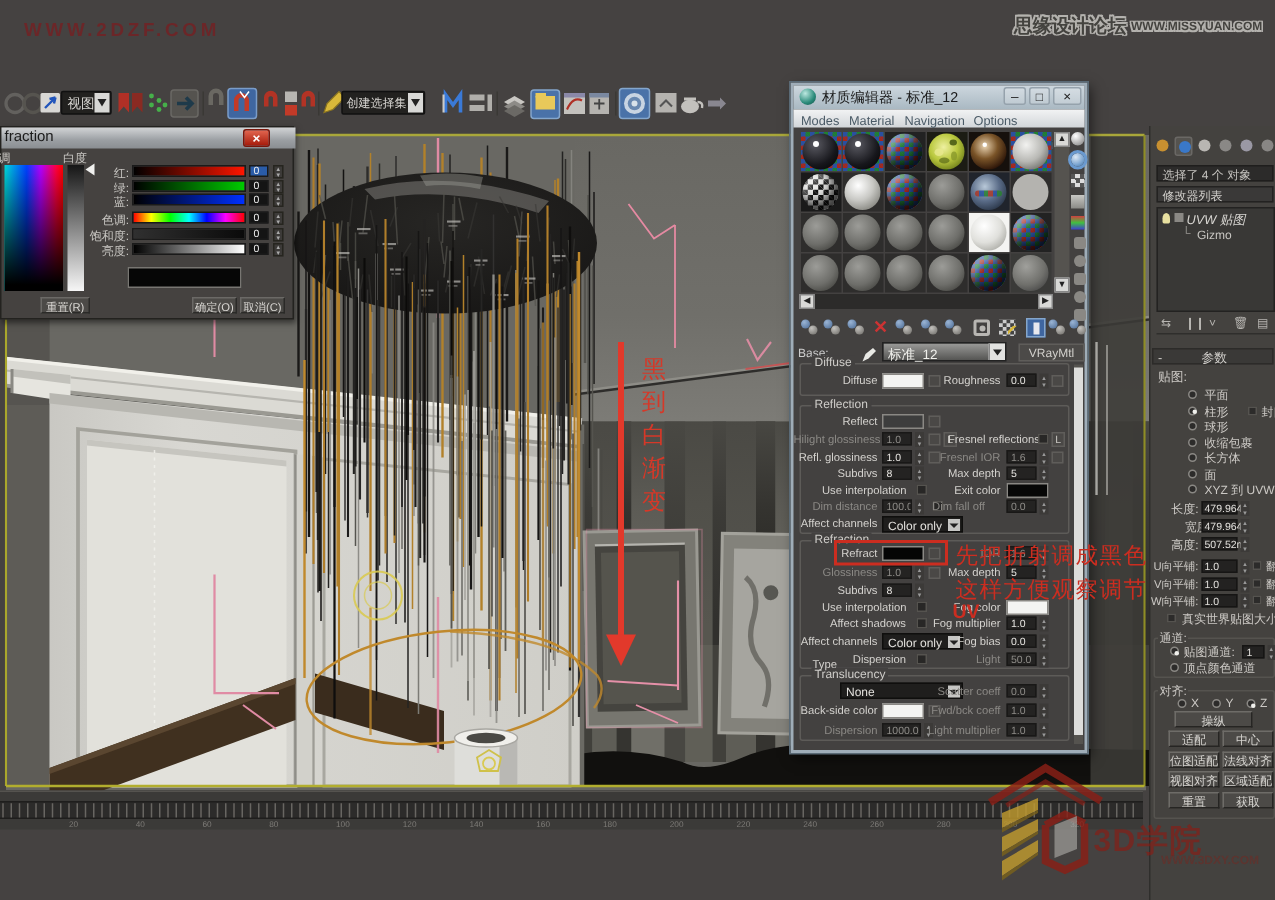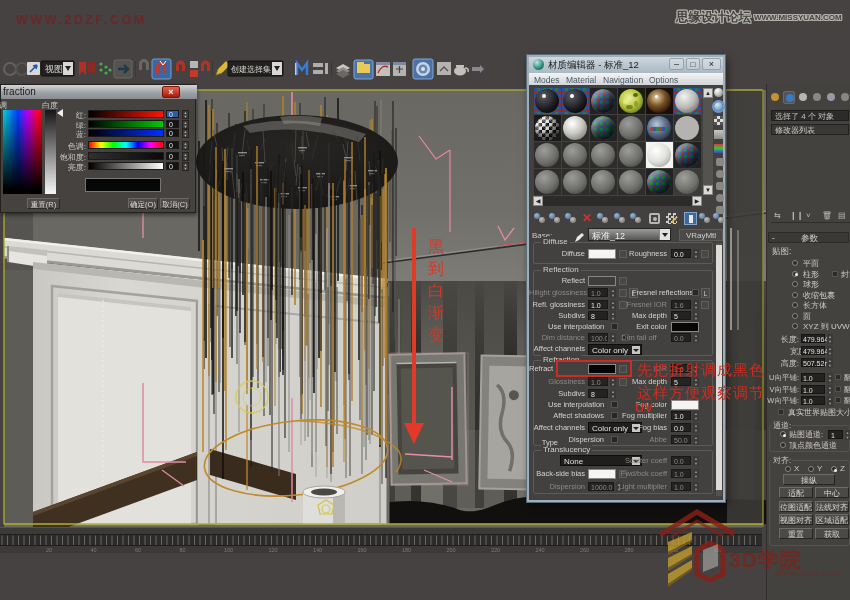--- a/index.html
+++ b/index.html
@@ -703,21 +703,21 @@
 <div style="position:absolute;left:622px;top:334px;width:7px;height:7px;background:#282726;border:1px solid #55534f"></div>
 <span style="position:absolute;left:611px;top:333px;width:56px;text-align:center;font-size:7.5px;color:#8b8985;white-space:nowrap">Dim fall off</span>
 <div style="position:absolute;left:671px;top:333px;width:20px;height:9px;background:#242322;border:1px solid #191817;color:#8d8b87;font-size:7px;line-height:9px;padding-left:2px;overflow:hidden">0.0</div>
 <div style="position:absolute;left:693px;top:333px;width:6px;height:10px;background:#3c3a38;font-size:4px;color:#999;line-height:5px;text-align:center">▲<br>▼</div>
 <span style="position:absolute;left:529px;top:344px;width:56px;text-align:right;font-size:7.5px;color:#d4d2ce;white-space:nowrap">Affect channels</span>
 <div style="position:absolute;left:588px;top:344px;width:54px;height:11px;background:#1f1e1d;border:1px solid #0f0e0d;color:#e2e0dc;font-size:8px;line-height:11px;padding-left:3px">Color only<div style="position:absolute;right:1px;top:1px;width:8px;height:8px;background:#c6c6c4">
       <div style="margin:2.5px auto 0;width:0;height:0;border-left:3px solid transparent;border-right:3px solid transparent;border-top:3.5px solid #222"></div>
     </div></div>
 <div style="position:absolute;left:533px;top:360px;width:180px;height:86px;border:1px solid #5d5b58;border-radius:2px"></div>
 <span style="position:absolute;left:541px;top:355px;font-size:8px;color:#cfcdc9;background:#434140;padding:0 2px">Refraction</span>
-<span style="position:absolute;left:529px;top:364px;width:56px;font-size:7.5px;color:#d4d2ce;white-space:nowrap">Refract</span>
+<span style="position:absolute;left:529px;top:364px;width:56px;text-align:right;font-size:7.5px;color:#d4d2ce;white-space:nowrap">Refract</span>
 <div style="position:absolute;left:588px;top:364px;width:28px;height:10px;background:#050505;border:1px solid #8a8884"></div>
 <div style="position:absolute;left:619px;top:365px;width:8px;height:8px;background:#4a4846;border:1px solid #5f5d5a"></div>
 <span style="position:absolute;left:627px;top:364px;width:40px;text-align:right;font-size:7.5px;color:#8b8985;white-space:nowrap">IOR</span>
 <div style="position:absolute;left:671px;top:364px;width:20px;height:9px;background:#242322;border:1px solid #191817;color:#8d8b87;font-size:7px;line-height:9px;padding-left:2px;overflow:hidden">1.6</div>
 <div style="position:absolute;left:693px;top:364px;width:6px;height:10px;background:#3c3a38;font-size:4px;color:#999;line-height:5px;text-align:center">▲<br>▼</div>
 <span style="position:absolute;left:529px;top:377px;width:56px;text-align:right;font-size:7.5px;color:#8b8985;white-space:nowrap">Glossiness</span>
 <div style="position:absolute;left:588px;top:377px;width:20px;height:9px;background:#242322;border:1px solid #191817;color:#8d8b87;font-size:7px;line-height:9px;padding-left:2px;overflow:hidden">1.0</div>
 <div style="position:absolute;left:610px;top:377px;width:6px;height:10px;background:#3c3a38;font-size:4px;color:#999;line-height:5px;text-align:center">▲<br>▼</div>
 <div style="position:absolute;left:619px;top:378px;width:8px;height:8px;background:#4a4846;border:1px solid #5f5d5a"></div>
 <span style="position:absolute;left:611px;top:377px;width:56px;text-align:right;font-size:7.5px;color:#d4d2ce;white-space:nowrap">Max depth</span>
@@ -737,33 +737,33 @@
 <div style="position:absolute;left:693px;top:411px;width:6px;height:10px;background:#3c3a38;font-size:4px;color:#999;line-height:5px;text-align:center">▲<br>▼</div>
 <span style="position:absolute;left:529px;top:423px;width:56px;text-align:right;font-size:7.5px;color:#d4d2ce;white-space:nowrap">Affect channels</span>
 <div style="position:absolute;left:588px;top:422px;width:54px;height:11px;background:#1f1e1d;border:1px solid #0f0e0d;color:#e2e0dc;font-size:8px;line-height:11px;padding-left:3px">Color only<div style="position:absolute;right:1px;top:1px;width:8px;height:8px;background:#c6c6c4">
       <div style="margin:2.5px auto 0;width:0;height:0;border-left:3px solid transparent;border-right:3px solid transparent;border-top:3.5px solid #222"></div>
     </div></div>
 <span style="position:absolute;left:611px;top:423px;width:56px;text-align:right;font-size:7.5px;color:#d4d2ce;white-space:nowrap">Fog bias</span>
 <div style="position:absolute;left:671px;top:423px;width:20px;height:9px;background:#242322;border:1px solid #191817;color:#e6e4e0;font-size:7px;line-height:9px;padding-left:2px;overflow:hidden">0.0</div>
 <div style="position:absolute;left:693px;top:423px;width:6px;height:10px;background:#3c3a38;font-size:4px;color:#999;line-height:5px;text-align:center">▲<br>▼</div>
 <span style="position:absolute;left:548px;top:435px;width:56px;text-align:right;font-size:7.5px;color:#d4d2ce;white-space:nowrap">Dispersion</span>
 <div style="position:absolute;left:611px;top:436px;width:7px;height:7px;background:#282726;border:1px solid #55534f"></div>
-<span style="position:absolute;left:627px;top:435px;width:40px;text-align:right;font-size:7.5px;color:#8b8985;white-space:nowrap">Abbe</span>
+<span style="position:absolute;left:627px;top:435px;width:40px;text-align:right;font-size:7.5px;color:#8b8985;white-space:nowrap">Light</span>
 <div style="position:absolute;left:671px;top:435px;width:20px;height:9px;background:#242322;border:1px solid #191817;color:#8d8b87;font-size:7px;line-height:9px;padding-left:2px;overflow:hidden">50.0</div>
 <div style="position:absolute;left:693px;top:435px;width:6px;height:10px;background:#3c3a38;font-size:4px;color:#999;line-height:5px;text-align:center">▲<br>▼</div>
 <div style="position:absolute;left:533px;top:450px;width:180px;height:44px;border:1px solid #5d5b58;border-radius:2px"></div>
 <span style="position:absolute;left:541px;top:445px;font-size:8px;color:#cfcdc9;background:#434140;padding:0 2px">Translucency</span>
 <span style="position:absolute;left:528px;top:438px;width:30px;text-align:right;font-size:7.5px;color:#d4d2ce;white-space:nowrap">Type</span>
 <div style="position:absolute;left:560px;top:455px;width:82px;height:11px;background:#1f1e1d;border:1px solid #0f0e0d;color:#e2e0dc;font-size:8px;line-height:11px;padding-left:3px">None<div style="position:absolute;right:1px;top:1px;width:8px;height:8px;background:#c6c6c4">
       <div style="margin:2.5px auto 0;width:0;height:0;border-left:3px solid transparent;border-right:3px solid transparent;border-top:3.5px solid #222"></div>
     </div></div>
 <span style="position:absolute;left:611px;top:456px;width:56px;text-align:right;font-size:7.5px;color:#8b8985;white-space:nowrap">Scatter coeff</span>
 <div style="position:absolute;left:671px;top:456px;width:20px;height:9px;background:#242322;border:1px solid #191817;color:#8d8b87;font-size:7px;line-height:9px;padding-left:2px;overflow:hidden">0.0</div>
 <div style="position:absolute;left:693px;top:456px;width:6px;height:10px;background:#3c3a38;font-size:4px;color:#999;line-height:5px;text-align:center">▲<br>▼</div>
-<span style="position:absolute;left:529px;top:469px;width:56px;text-align:right;font-size:7.5px;color:#d4d2ce;white-space:nowrap">Back-side bias</span>
+<span style="position:absolute;left:529px;top:469px;width:56px;text-align:right;font-size:7.5px;color:#d4d2ce;white-space:nowrap">Back-side color</span>
 <div style="position:absolute;left:588px;top:469px;width:28px;height:10px;background:#f4f4f2;border:1px solid #8a8884"></div>
 <div style="position:absolute;left:619px;top:470px;width:8px;height:8px;background:#4a4846;border:1px solid #5f5d5a"></div>
 <span style="position:absolute;left:611px;top:469px;width:56px;text-align:right;font-size:7.5px;color:#8b8985;white-space:nowrap">Fwd/bck coeff</span>
 <div style="position:absolute;left:671px;top:469px;width:20px;height:9px;background:#242322;border:1px solid #191817;color:#8d8b87;font-size:7px;line-height:9px;padding-left:2px;overflow:hidden">1.0</div>
 <div style="position:absolute;left:693px;top:469px;width:6px;height:10px;background:#3c3a38;font-size:4px;color:#999;line-height:5px;text-align:center">▲<br>▼</div>
 <span style="position:absolute;left:529px;top:482px;width:56px;text-align:right;font-size:7.5px;color:#8b8985;white-space:nowrap">Dispersion</span>
 <div style="position:absolute;left:588px;top:482px;width:26px;height:9px;background:#242322;border:1px solid #191817;color:#8d8b87;font-size:7px;line-height:9px;padding-left:2px;overflow:hidden">1000.0</div>
 <div style="position:absolute;left:616px;top:482px;width:6px;height:10px;background:#3c3a38;font-size:4px;color:#999;line-height:5px;text-align:center">▲<br>▼</div>
 <span style="position:absolute;left:611px;top:482px;width:56px;text-align:right;font-size:7.5px;color:#8b8985;white-space:nowrap">Light multiplier</span>
 <div style="position:absolute;left:671px;top:482px;width:20px;height:9px;background:#242322;border:1px solid #191817;color:#8d8b87;font-size:7px;line-height:9px;padding-left:2px;overflow:hidden">1.0</div>
@@ -785,20 +785,27 @@
       <div style="position:absolute;left:2px;top:2px;width:8px;height:8px;border-radius:50%;background:#8a8886"></div>
     </div>
 <div style="position:absolute;left:58px;top:7px;width:12px;height:13px;border-radius:2px">
       <div style="position:absolute;left:2px;top:2px;width:8px;height:8px;border-radius:50%;background:#9a98a4"></div>
     </div>
 <div style="position:absolute;left:72px;top:7px;width:12px;height:13px;border-radius:2px">
       <div style="position:absolute;left:2px;top:2px;width:8px;height:8px;border-radius:50%;background:#888684"></div>
     </div>
 <div style="position:absolute;left:4px;top:26px;width:78px;height:11px;background:#2c2b2a;border:1px solid #1f1e1d;color:#c4c2be;font-size:8px;line-height:11px;padding-left:3px;white-space:nowrap">选择了 4 个 对象</div>
 <div style="position:absolute;left:4px;top:40px;width:78px;height:11px;background:#3a3938;border:1px solid #232221;color:#d0ceca;font-size:8px;line-height:11px;padding-left:3px;white-space:nowrap">修改器列表</div>
+<div style="position:absolute;left:4px;top:54px;width:79px;height:70px;background:#393836;border:1px solid #232221">
+      <div style="position:absolute;left:3px;top:3px;width:5px;height:7px;background:#e8e0a0;border-radius:50% 50% 20% 20%"></div>
+      <div style="position:absolute;left:11px;top:3px;width:6px;height:6px;background:#8a8884"></div>
+      <span style="position:absolute;left:19px;top:2px;font-size:8.5px;font-style:italic;color:#d8d6d2;white-space:nowrap">UVW 贴图</span>
+      <span style="position:absolute;left:16px;top:12px;font-size:8px;color:#9a9894">└</span>
+      <span style="position:absolute;left:26px;top:13px;font-size:8px;color:#c8c6c2">Gizmo</span>
+    </div>
 <div style="position:absolute;left:4px;top:127px;width:79px;height:12px;border-bottom:1px solid #2f2e2c">
 <span style="position:absolute;left:3px;top:0;font-size:8px;color:#b8b6b2">⇆</span>
 <span style="position:absolute;left:19px;top:0;font-size:8px;color:#b8b6b2">❙❙</span>
 <span style="position:absolute;left:35px;top:0;font-size:8px;color:#b8b6b2">˅</span>
 <span style="position:absolute;left:51px;top:0;font-size:8px;color:#b8b6b2">🗑</span>
 <span style="position:absolute;left:67px;top:0;font-size:8px;color:#b8b6b2">▤</span>
 </div>
 <div style="position:absolute;left:1px;top:148px;width:81px;height:11px;background:#3a3937;border:1px solid #2c2b29;color:#d0ceca;font-size:8.5px;line-height:11px">
       <span style="position:absolute;left:3px">-</span>
       <span style="position:absolute;left:32px">参数</span>

